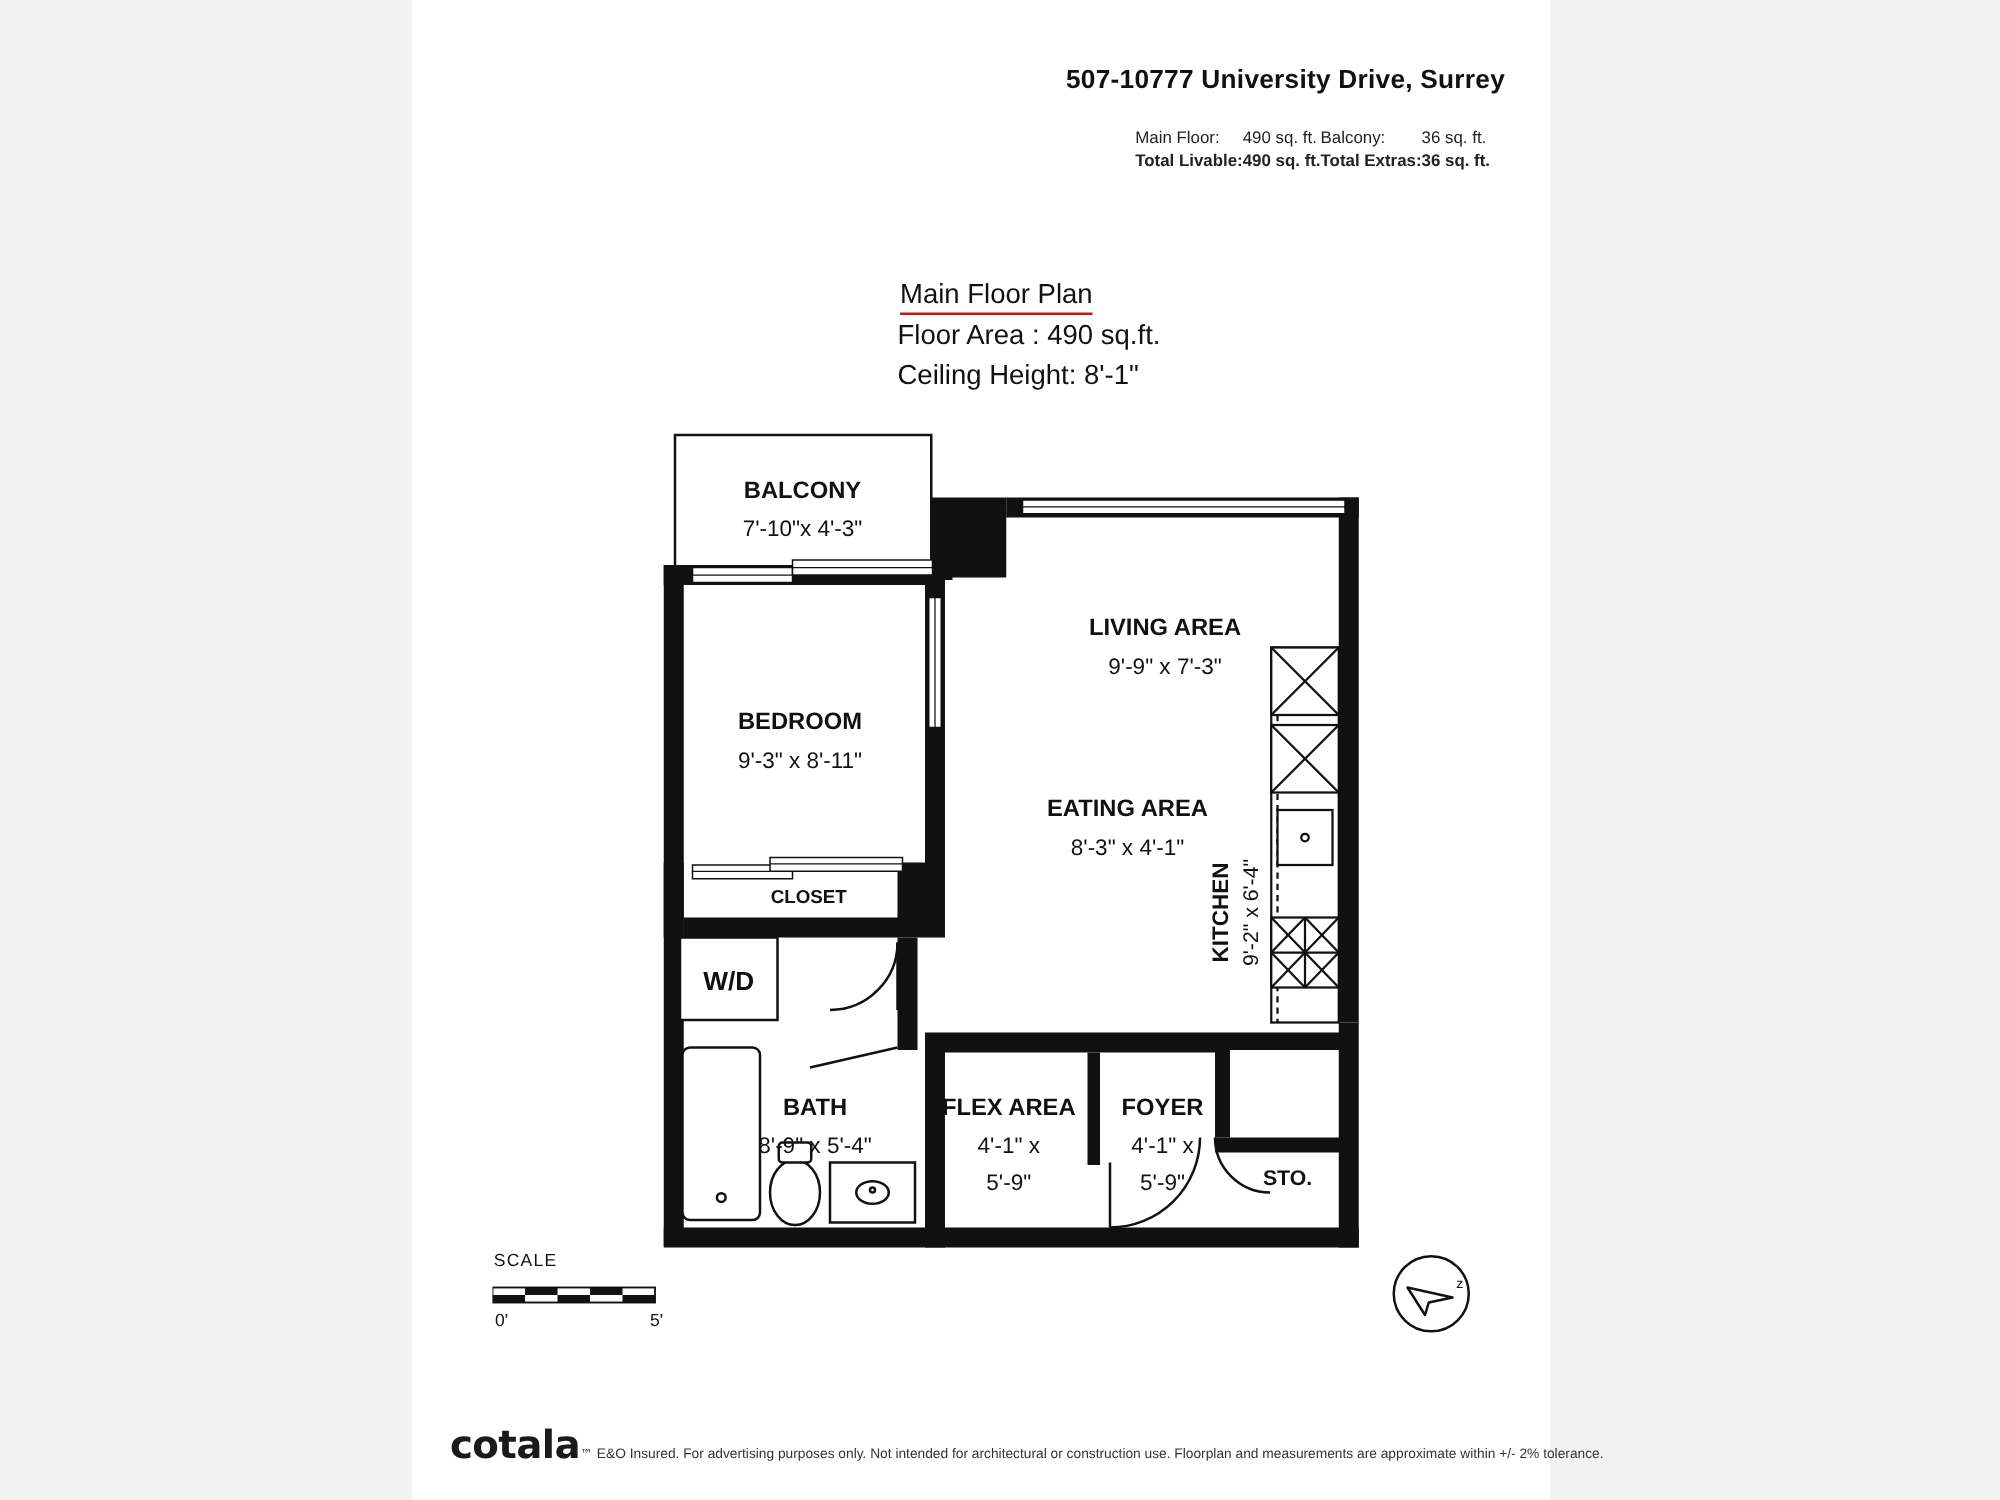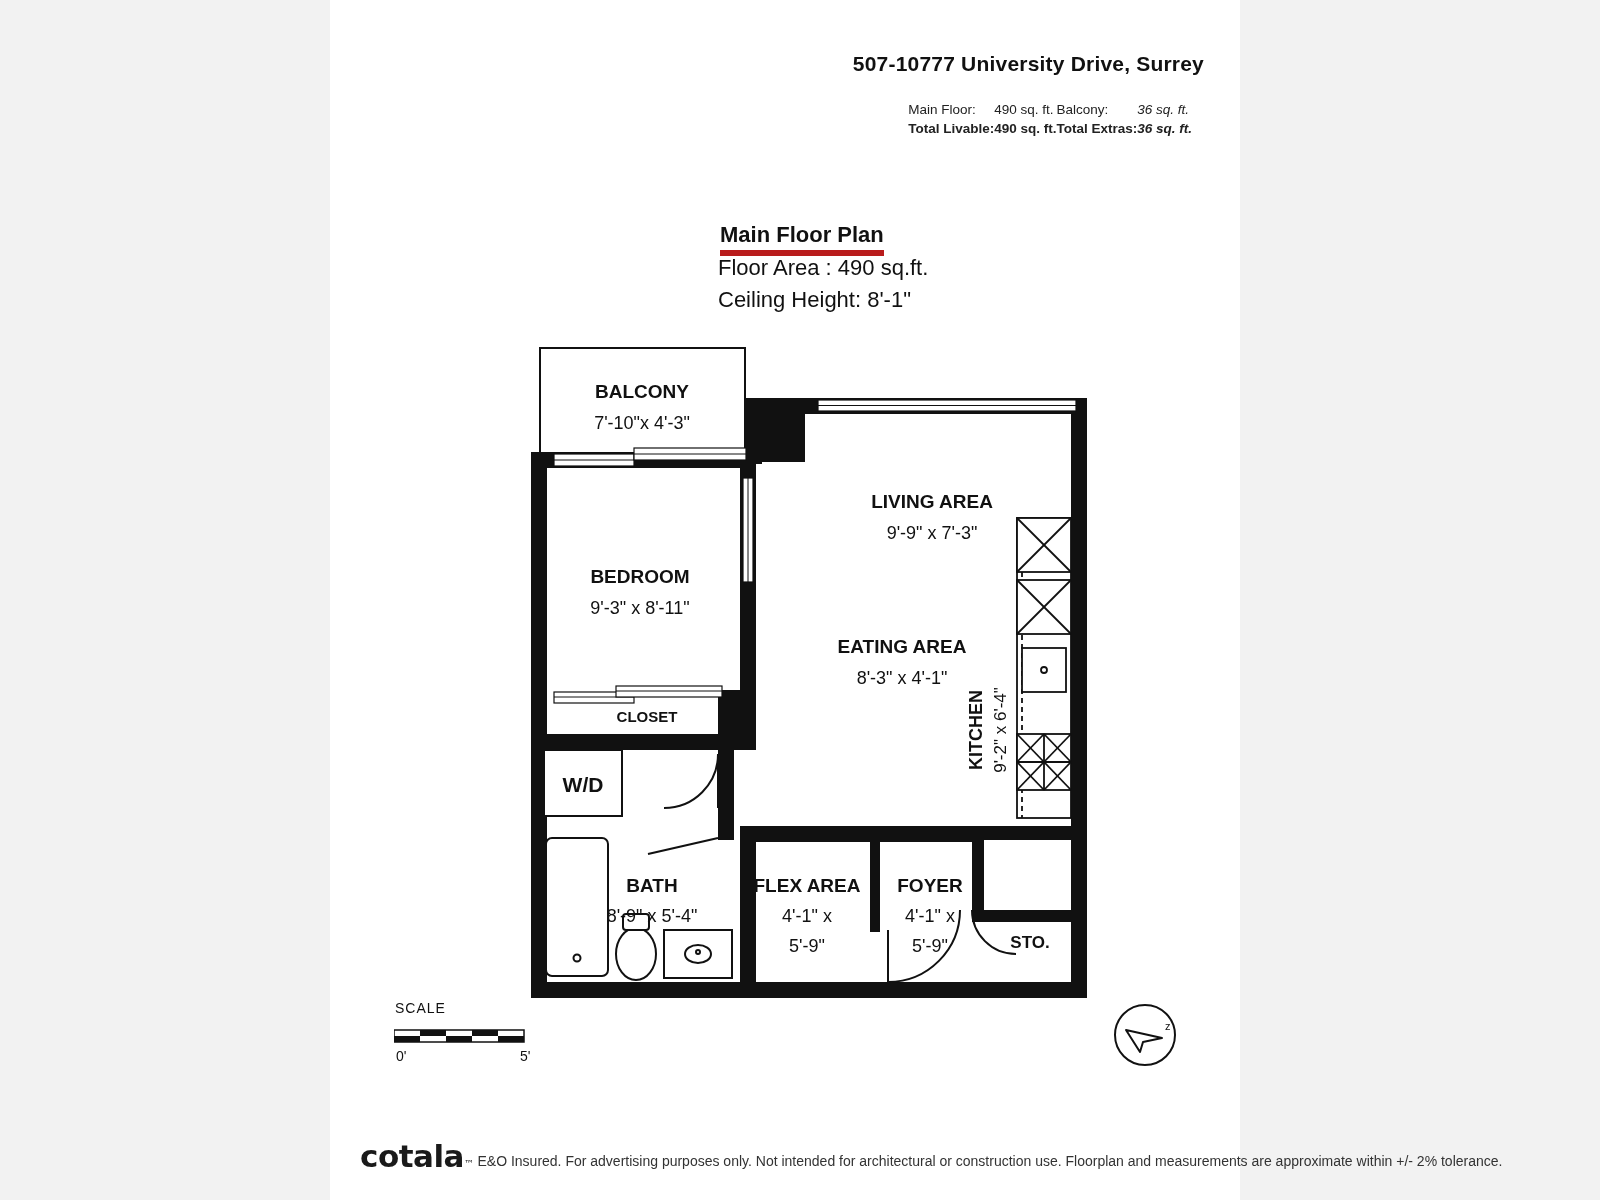--- a/index.html
+++ b/index.html
@@ -42,31 +42,31 @@
     right: 48px;
     top: 100px;
     font-size: 13.5px;
     color: #222;
   }
   .hdr-table table { border-collapse: collapse; }
   .hdr-table td { padding: 2px 0; vertical-align: top; white-space: nowrap; }
   .hdr-lbl { padding-right: 8px; }
   .hdr-lbl.b, .hdr-val.b { font-weight: bold; }
   .hdr-val { padding-right: 48px; }
-  .hdr-val.last { padding-right: 0; font-style: italic; }
+  .hdr-val.last { padding-right: 0; }
 
   
   .plan-title {
     position: absolute;
     left: 390px;
     top: 222px;
     font-size: 22px;
-    font-weight: bold;
+    font-weight: normal;
     color: #111;
-    border-bottom: 6px solid #b91c1c;
+    border-bottom: 2px solid #b91c1c;
     padding-bottom: 2px;
     display: inline-block;
   }
   .plan-sub1 {
     position: absolute;
     left: 388px;
     top: 255px;
     font-size: 22px;
     color: #111;
     white-space: nowrap;
@@ -128,21 +128,21 @@
   .brand {
     font-size: 31px;
     font-weight: bold;
     color: #1a1a1a;
     letter-spacing: -0.5px;
     line-height: 1;
     font-family: "DejaVu Sans", sans-serif;
   }
   .brand-tm { font-size: 10px; font-weight: normal; vertical-align: baseline; }
   .disclaimer {
-    font-size: 14px;
+    font-size: 11px;
     color: #333;
     padding-bottom: 3px;
     white-space: nowrap;
   }
 </style>
 </head>
 <body>
 
 <div id="page">
   <div id="sheet">

